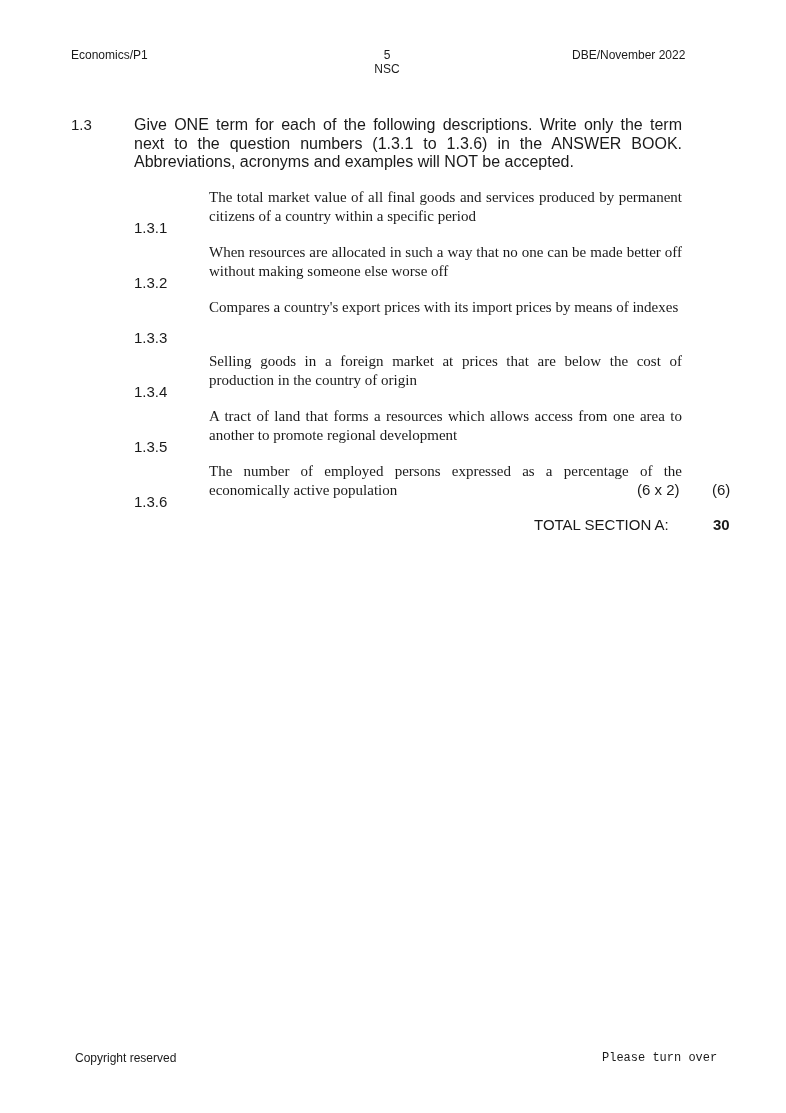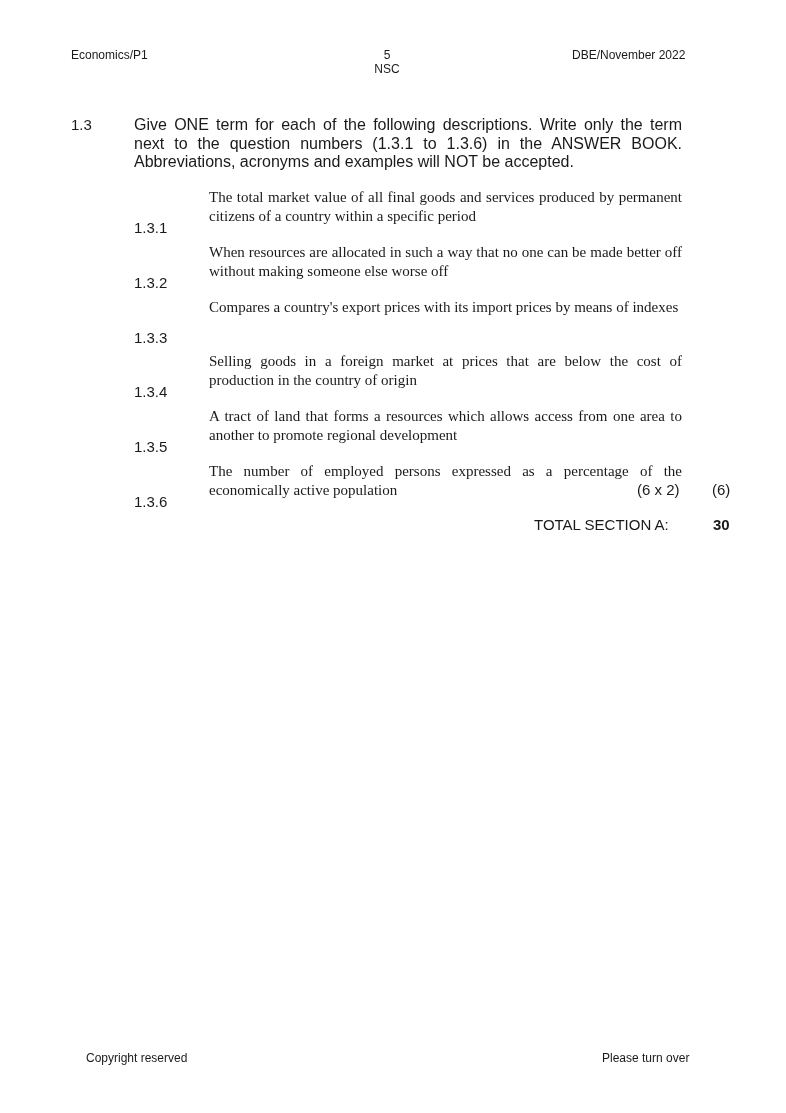--- a/index.html
+++ b/index.html
@@ -17,22 +17,22 @@
     font-size: 16px; line-height: 18.5px; text-align: justify; text-align-last: left;
   }
   .item { position: absolute; left: 134px; width: 620px; font-size: 15px; line-height: 18.5px; }
   .item-num { position: absolute; left: 0; top: 0; margin-top: 31px; }
   .item-text { position: absolute; left: 75px; top: 0; width: 473px; text-align: justify; text-align-last: left; font-family: Liberation Serif, serif; }
   .marks-sub { position: absolute; left: 637px; top: 481px; font-size: 15px; }
   .marks-tot { position: absolute; left: 712px; top: 481px; font-size: 15px; }
   .total-label { position: absolute; left: 534px; top: 516px; font-size: 15px; font-weight: normal; }
   .total-value { position: absolute; left: 713px; top: 516px; font-size: 15px; font-weight: bold; }
   .ftr { position: absolute; top: 1051px; font-size: 12px; }
-  .ftr-left { left: 86px; }
-  .ftr-right { left: 602px; }
+  .ftr-left { left: 75px; }
+  .ftr-right { left: 602px; font-family: Liberation Mono, monospace; }
 </style>
 </head>
 <body>
 
 <div class="hdr hdr-left">Economics/P1</div>
 <div class="hdr hdr-center">
   <div>5</div>
   <div>NSC</div>
 </div>
 <div class="hdr hdr-right">DBE/November 2022</div>

